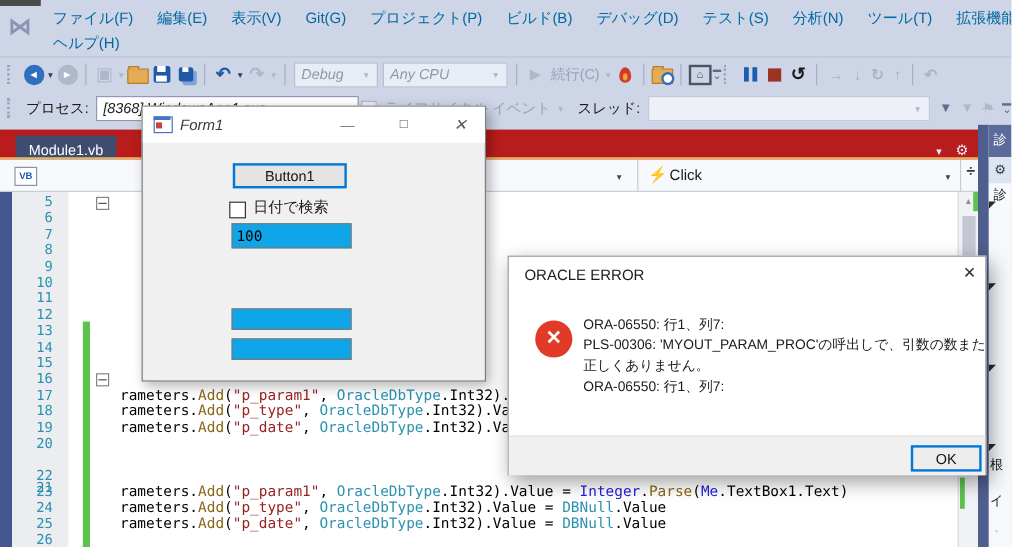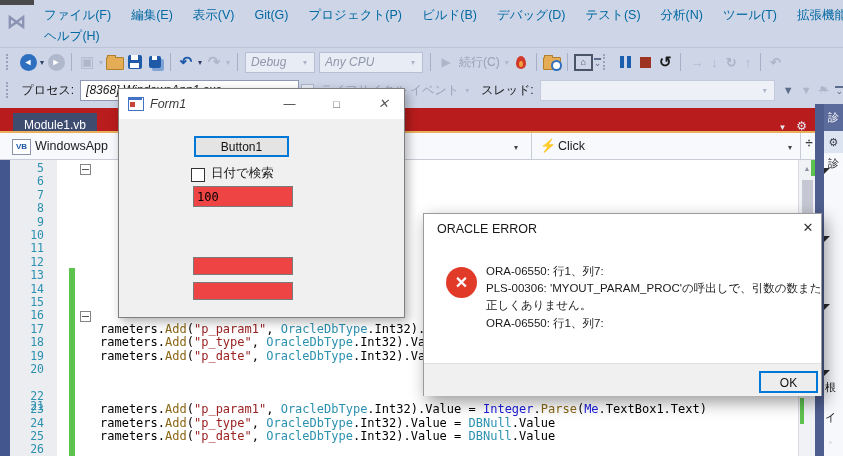--- a/index.html
+++ b/index.html
@@ -102,21 +102,21 @@
   .f-icon{position:absolute;left:9px;top:8px;width:14px;height:12px;border:1px solid #4472C4;background:#fff;}
   .f-icon:before{content:"";position:absolute;left:-1px;top:-1px;width:14px;height:3px;background:#4472C4;}
   .f-icon:after{content:"";position:absolute;left:1px;top:4px;width:5px;height:5px;background:#C8433C;}
   .f-title{position:absolute;left:31px;top:0;line-height:30px;font-size:12.5px;color:#3B3B3B;}
   .f-ctl{position:absolute;top:0;width:45px;height:30px;text-align:center;line-height:30px;color:#5A5A5A;}
   .f-min{left:148px;font-size:12px;} .f-max{left:195px;font-size:11px;} .f-close{left:242px;font-size:13px;}
   .f-button{position:absolute;left:75px;top:47px;width:95px;height:21px;background:#E4E4E4;border:2px solid #0078D7;
             font-size:12px;font-family:"Liberation Sans",sans-serif;color:#111;text-align:center;line-height:17px;box-sizing:border-box;}
   .f-checkbox{position:absolute;left:72px;top:79px;width:12px;height:12px;border:1px solid #333;background:#fff;}
   .f-checklabel{position:absolute;left:92px;top:76px;font-size:12.5px;}
-  .f-text{position:absolute;border:1px solid #7A7A7A;background:#ef4444;font-size:12px;
+  .f-text{position:absolute;border:1px solid #7A7A7A;background:#0ea5e9;font-size:12px;
           font-family:"DejaVu Sans Mono",monospace;padding:0 3px;box-sizing:border-box;}
   .f-t1{left:74px;top:97px;width:100px;height:21px;}
   .f-t2{left:74px;top:168px;width:100px;height:18px;}
   .f-t3{left:74px;top:193px;width:100px;height:18px;}
   
   .dialog{position:absolute;left:423px;top:213px;width:399px;height:183px;background:#fff;
           border:1px solid #9B9B9B;box-shadow:4px 6px 16px rgba(0,0,0,.40);box-sizing:border-box;z-index:50;}
   .d-title{position:absolute;left:13px;top:8px;font-size:12.5px;color:#1a1a1a;}
   .d-close{position:absolute;left:373px;top:6px;width:22px;height:20px;text-align:center;font-size:13px;color:#333;}
   .d-erricon{position:absolute;left:22px;top:53px;width:31px;height:31px;border-radius:50%;background:#E23A28;
@@ -241,21 +241,20 @@
     <span class="doc-tab">Module1.vb</span>
     <span class="strip-icons">
       <span style="font-size:9px">▾</span>
       <span style="font-size:12px;margin-left:7px">⚙</span>
     </span>
   </div>
   <div class="goldline"></div>
 
   <div class="navbar">
     <span class="vbicon">VB</span>
-    <span class="crumbtext">WindowsApp</span>
     <span class="nav-chev1">▾</span>
     <span class="nav-div1"></span>
     <span class="nav-bolt">⚡</span>
     <span class="nav-event">Click</span>
     <span class="nav-chev2">▾</span>
     <span class="nav-div2"></span>
     <span class="splitter">÷</span>
   </div>
 
   <div class="editor">

